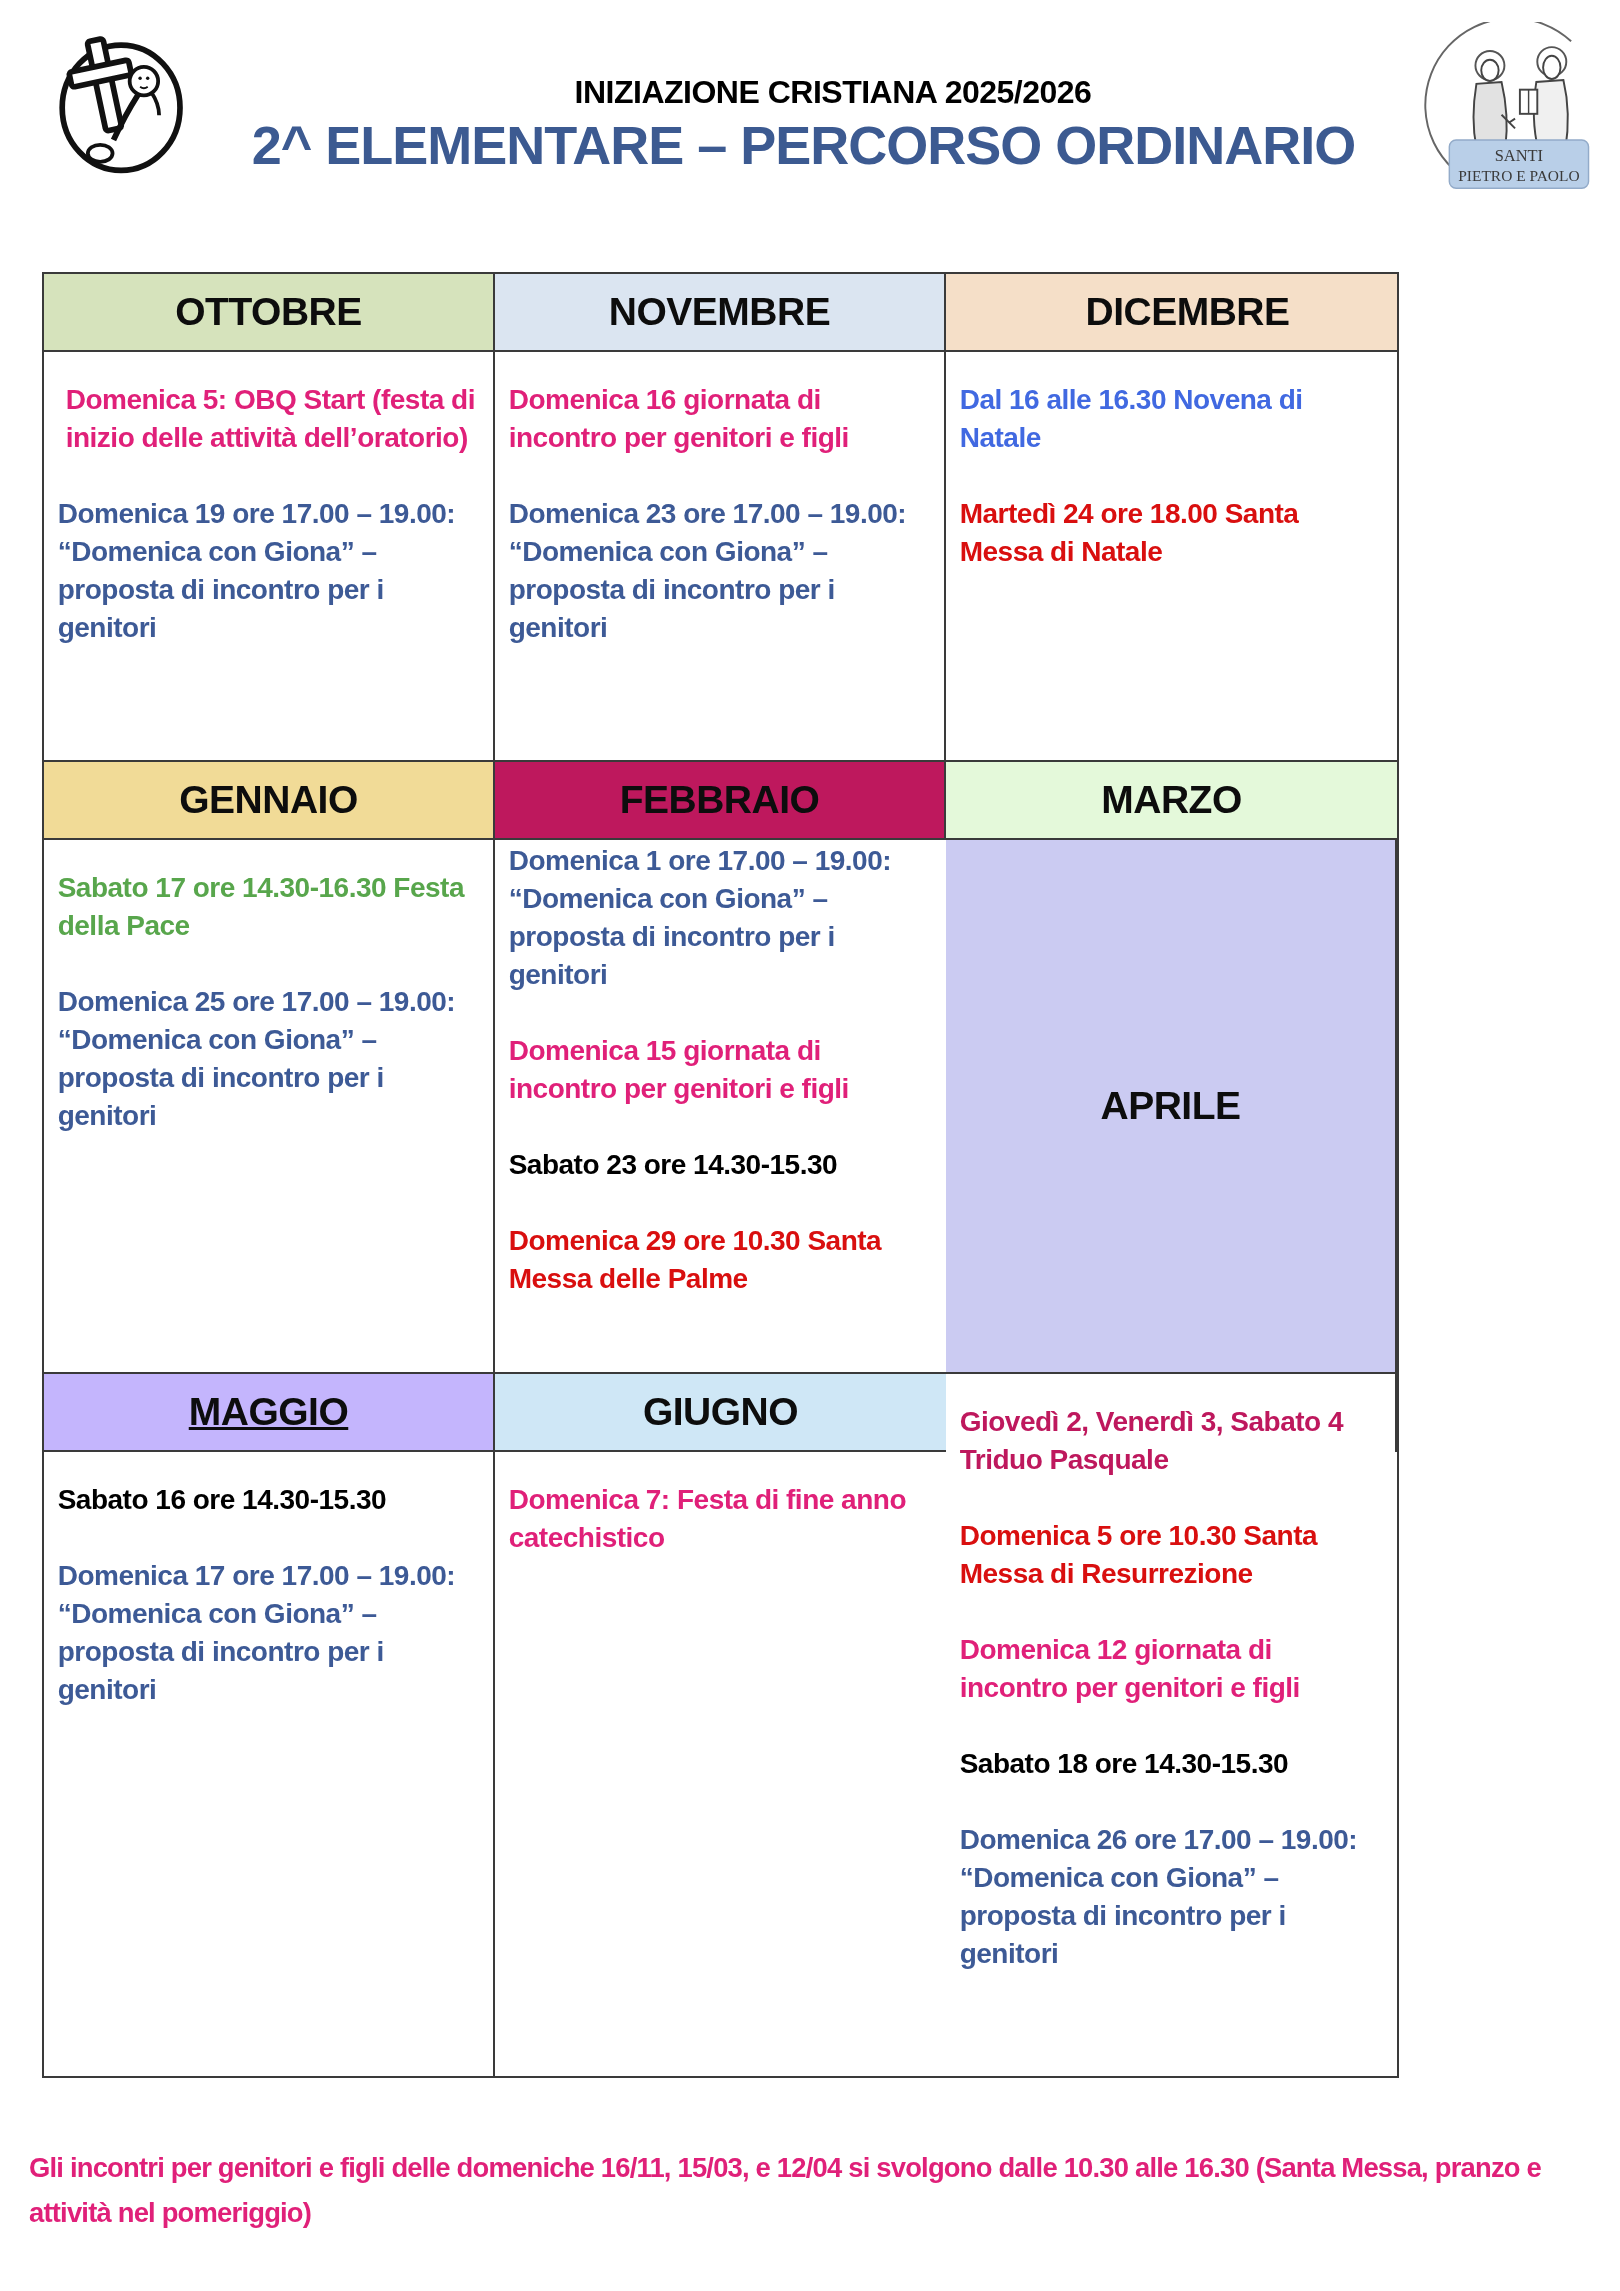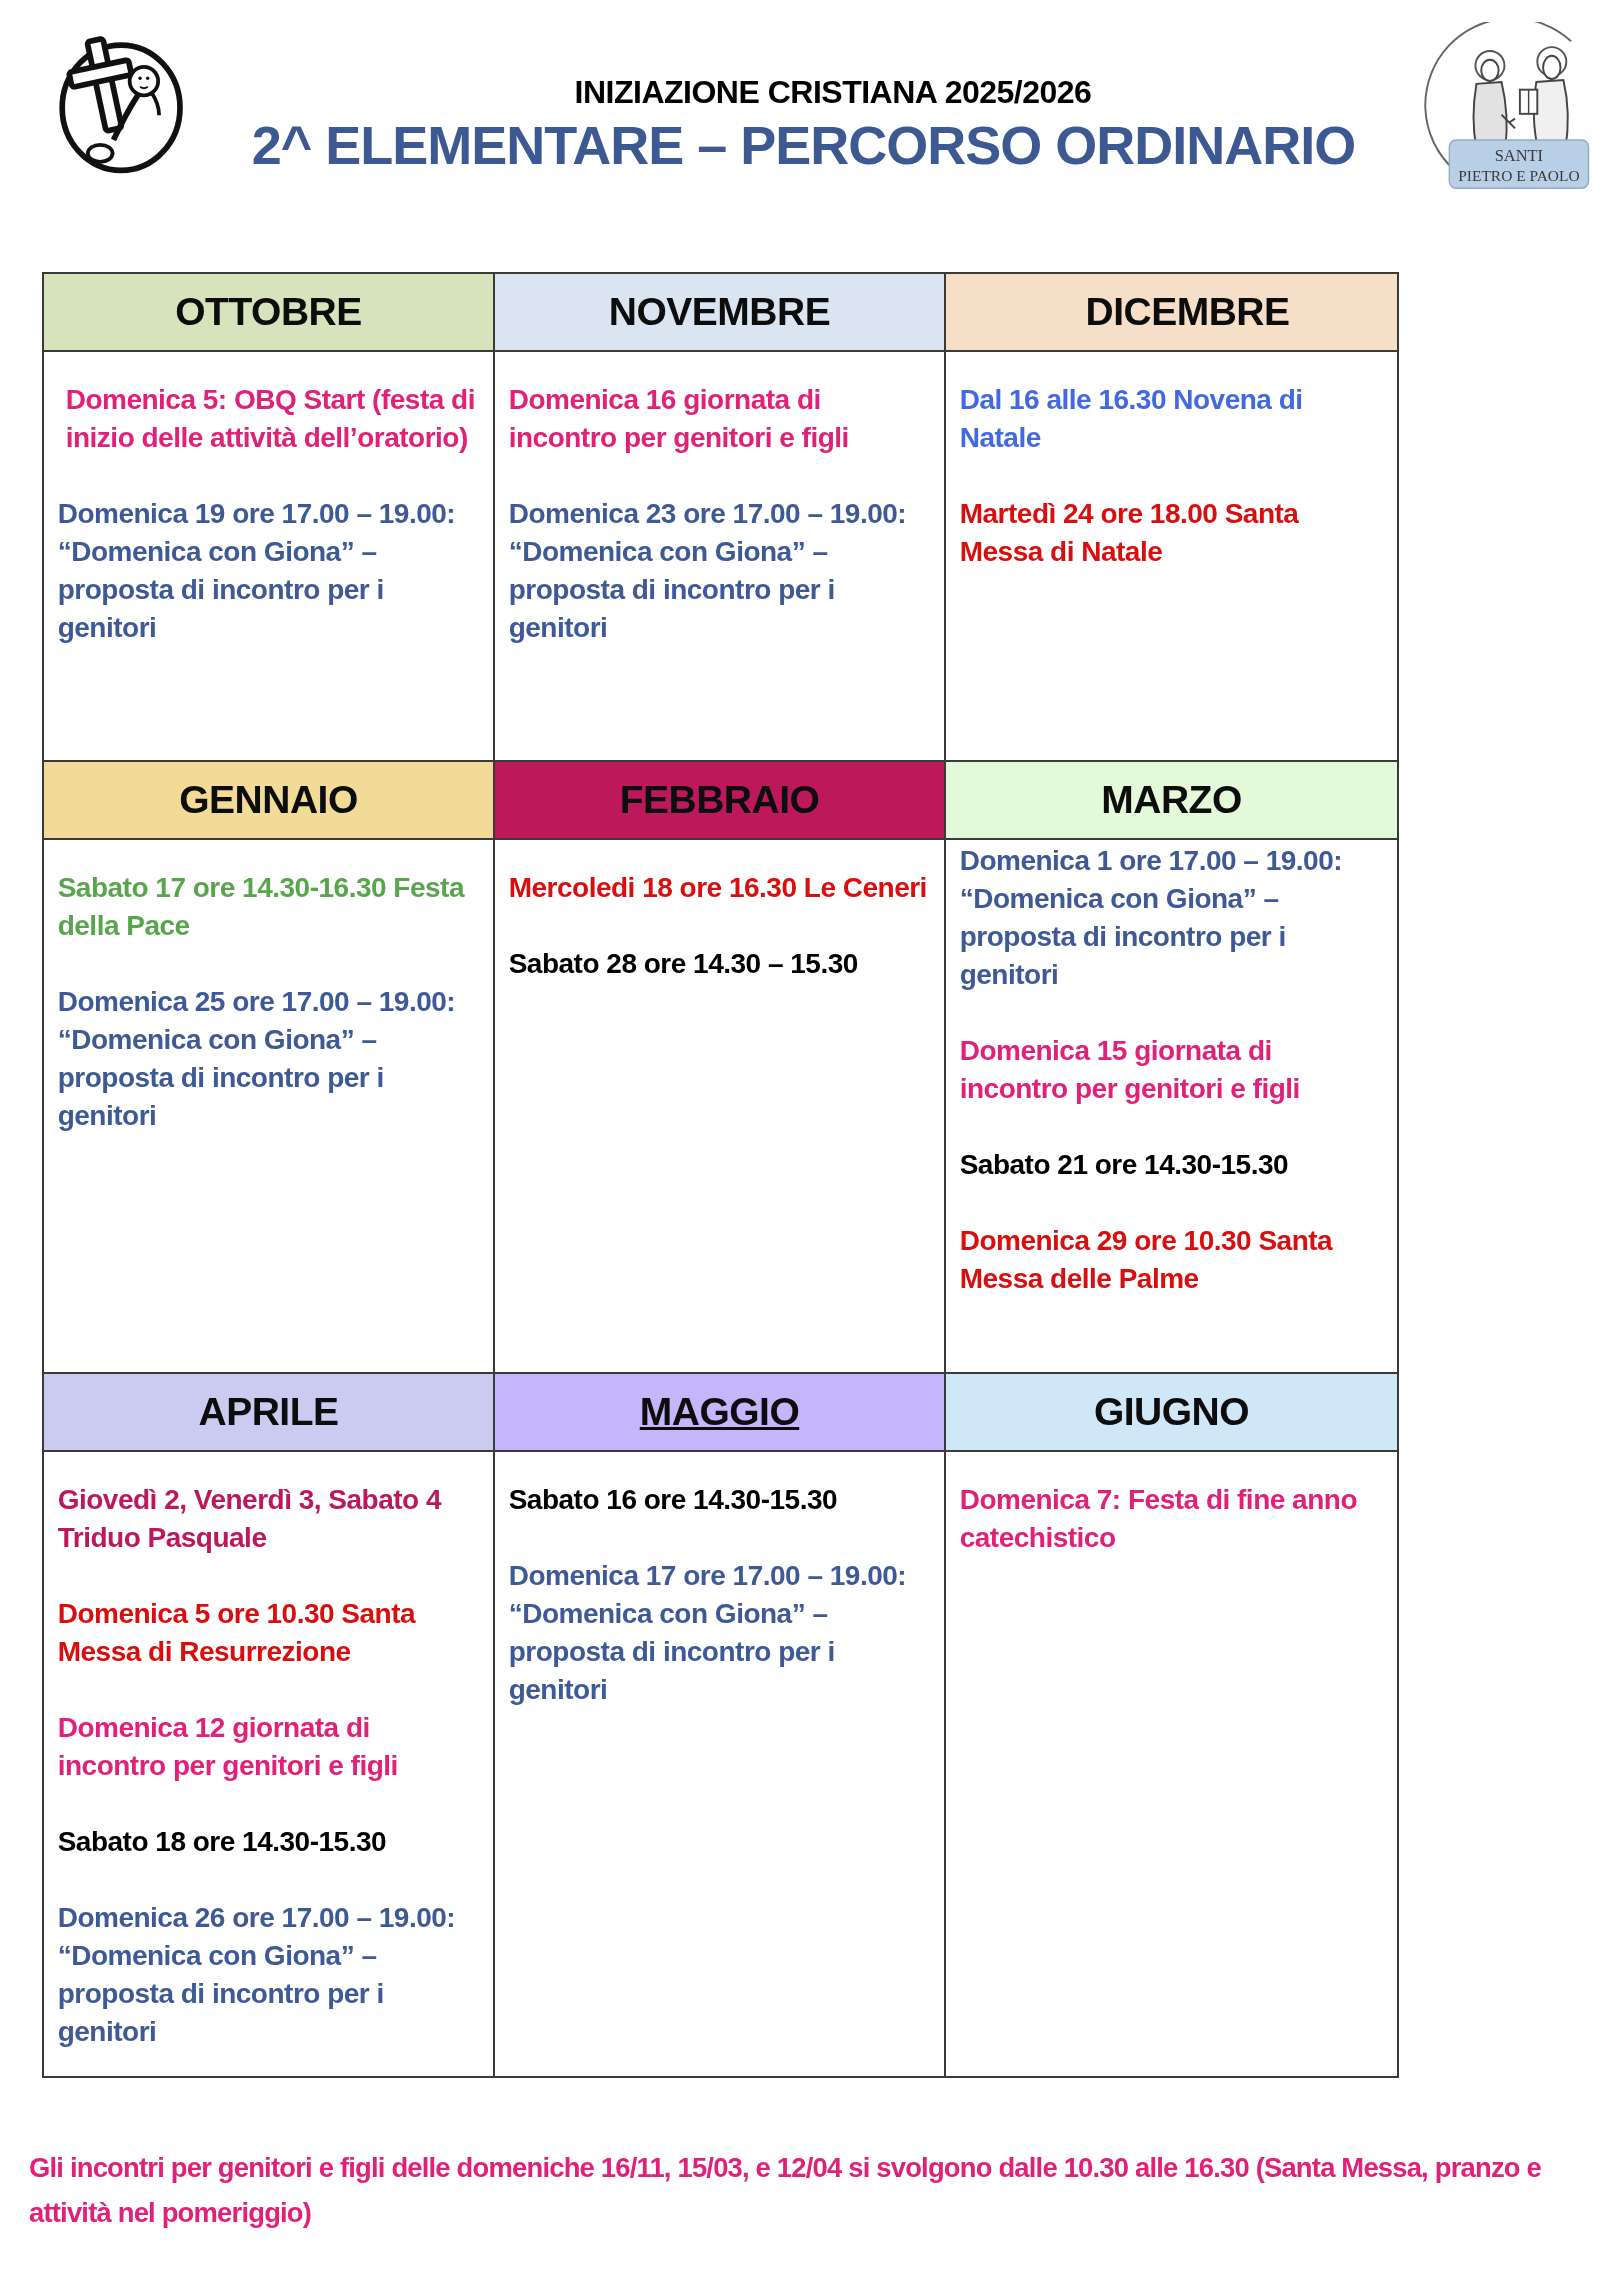--- a/index.html
+++ b/index.html
@@ -106,28 +106,24 @@
         <p class="event" style="color: rgb(65, 105, 225);">Dal 16 alle 16.30 Novena di Natale</p>
         <p class="event" style="color: rgb(217, 15, 15);">Martedì 24 ore 18.00 Santa Messa di Natale</p>
       </div>
       <div class="mcell month-header" style="background: rgb(241, 219, 151);">GENNAIO</div>
       <div class="mcell month-header" style="background: #be185d;">FEBBRAIO</div>
       <div class="mcell month-header col3" style="background: rgb(228, 249, 218);">MARZO</div>
       <div class="mcell month-content">
         <p class="event" style="color: rgb(88, 166, 76);">Sabato 17 ore 14.30-16.30 Festa della Pace</p>
         <p class="event" style="color: rgb(61, 90, 150);">Domenica 25 ore 17.00 – 19.00: “Domenica con Giona” – proposta di incontro per i genitori</p>
       </div>
-      <div class="mcell month-content">
-        <p class="event" style="color: rgb(217, 15, 15);">Mercoledi 18 ore 16.30 Le Ceneri</p>
-        <p class="event" style="color: rgb(0, 0, 0);">Sabato 28 ore 14.30 – 15.30</p>
-      </div>
       <div class="mcell month-content col3 tight">
         <p class="event" style="color: rgb(61, 90, 150);">Domenica 1 ore 17.00 – 19.00: “Domenica con Giona” – proposta di incontro per i genitori</p>
         <p class="event" style="color: rgb(224, 32, 121);">Domenica 15 giornata di incontro per genitori e figli</p>
-        <p class="event" style="color: rgb(0, 0, 0);">Sabato 21 ore 14.30-15.30</p>
+        <p class="event" style="color: rgb(0, 0, 0);">Sabato 23 ore 14.30-15.30</p>
         <p class="event" style="color: rgb(217, 15, 15);">Domenica 29 ore 10.30 Santa Messa delle Palme</p>
       </div>
       <div class="mcell month-header" style="background: rgb(203, 203, 242);">APRILE</div>
       <div class="mcell month-header" style="background: #c4b5fd; text-decoration: underline;">MAGGIO</div>
       <div class="mcell month-header col3" style="background: rgb(207, 231, 246);">GIUGNO</div>
       <div class="mcell month-content lastrow">
         <p class="event" style="color: #be185d;">Giovedì 2, Venerdì 3, Sabato 4 Triduo Pasquale</p>
         <p class="event" style="color: rgb(217, 15, 15);">Domenica 5 ore 10.30 Santa Messa di Resurrezione</p>
         <p class="event" style="color: rgb(224, 32, 121);">Domenica 12 giornata di incontro per genitori e figli</p>
         <p class="event" style="color: rgb(0, 0, 0);">Sabato 18 ore 14.30-15.30</p>

